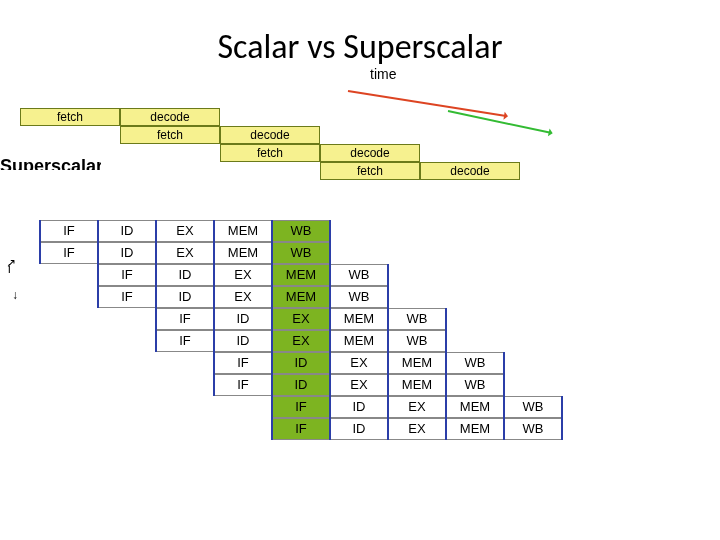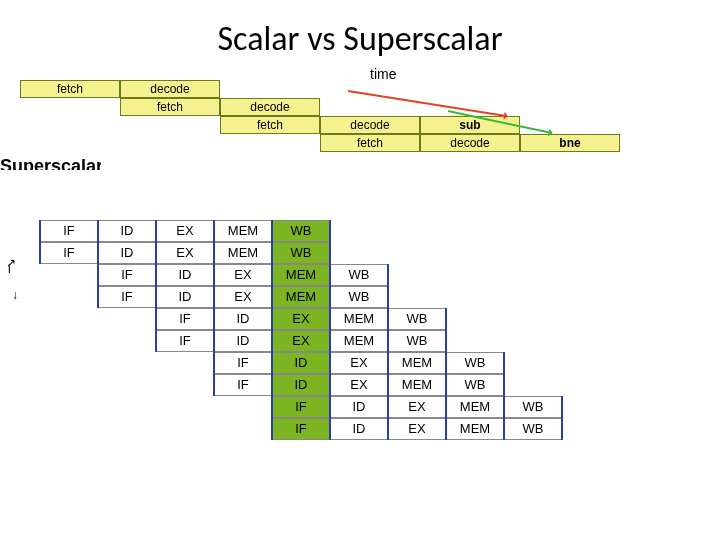--- a/index.html
+++ b/index.html
@@ -9,21 +9,21 @@
     width: 720px;
     height: 540px;
     font-family: Arial, sans-serif;
     background: #fff;
     position: relative;
   }
   .title {
     font-size: 34px;
     font-weight: 400;
     text-align: center;
-    padding-top: 18px;
+    padding-top: 26px;
     font-family: Calibri, Arial, sans-serif;
     color: #000;
   }
   
   .scalar-area {
     position: absolute;
     top: 80px;
     left: 0;
     width: 720px;
   }
@@ -42,20 +42,21 @@
   }
   .scalar-cell {
     width: 100px;
     height: 18px;
     background: #f6f18f;
     border: 1px solid #6b7a1a;
     font-size: 12px;
     line-height: 16px;
     text-align: center;
     font-family: Arial;
+    margin-top: 28px;
   }
   .scalar-cell.bold { font-weight: bold; }
   .sup-label {
     position: absolute;
     top: 76px;
     left: 0;
     font-weight: bold;
     font-size: 18px;
     font-family: Arial;
     color: #000;
@@ -132,26 +133,24 @@
         <div class="scalar-cell">fetch</div>
         <div class="scalar-cell">decode</div>
       </div>
       <div class="scalar-row" style="left: 120px; top: 18px;">
         <div class="scalar-cell">fetch</div>
         <div class="scalar-cell">decode</div>
       </div>
       <div class="scalar-row" style="left: 220px; top: 36px;">
         <div class="scalar-cell">fetch</div>
         <div class="scalar-cell">decode</div>
-        <div class="scalar-cell bold">sub</div>
       </div>
       <div class="scalar-row" style="left: 320px; top: 54px;">
         <div class="scalar-cell">fetch</div>
         <div class="scalar-cell">decode</div>
-        <div class="scalar-cell bold">bne</div>
       </div>
     </div>
   <div class="arrow arrow-red" style="left:348px; top:10px; width:160px; transform:rotate(9deg);"></div>
   <div class="arrow arrow-green" style="left:448px; top:30px; width:105px; transform:rotate(12deg);"></div>
   <div class="sup-label">Superscalar:</div>
 </div>
 
 <div class="ss-area">
   <div class="axis">
     <span>i</span><span style="position:absolute;left:-2px;top:-6px;">↗</span>

